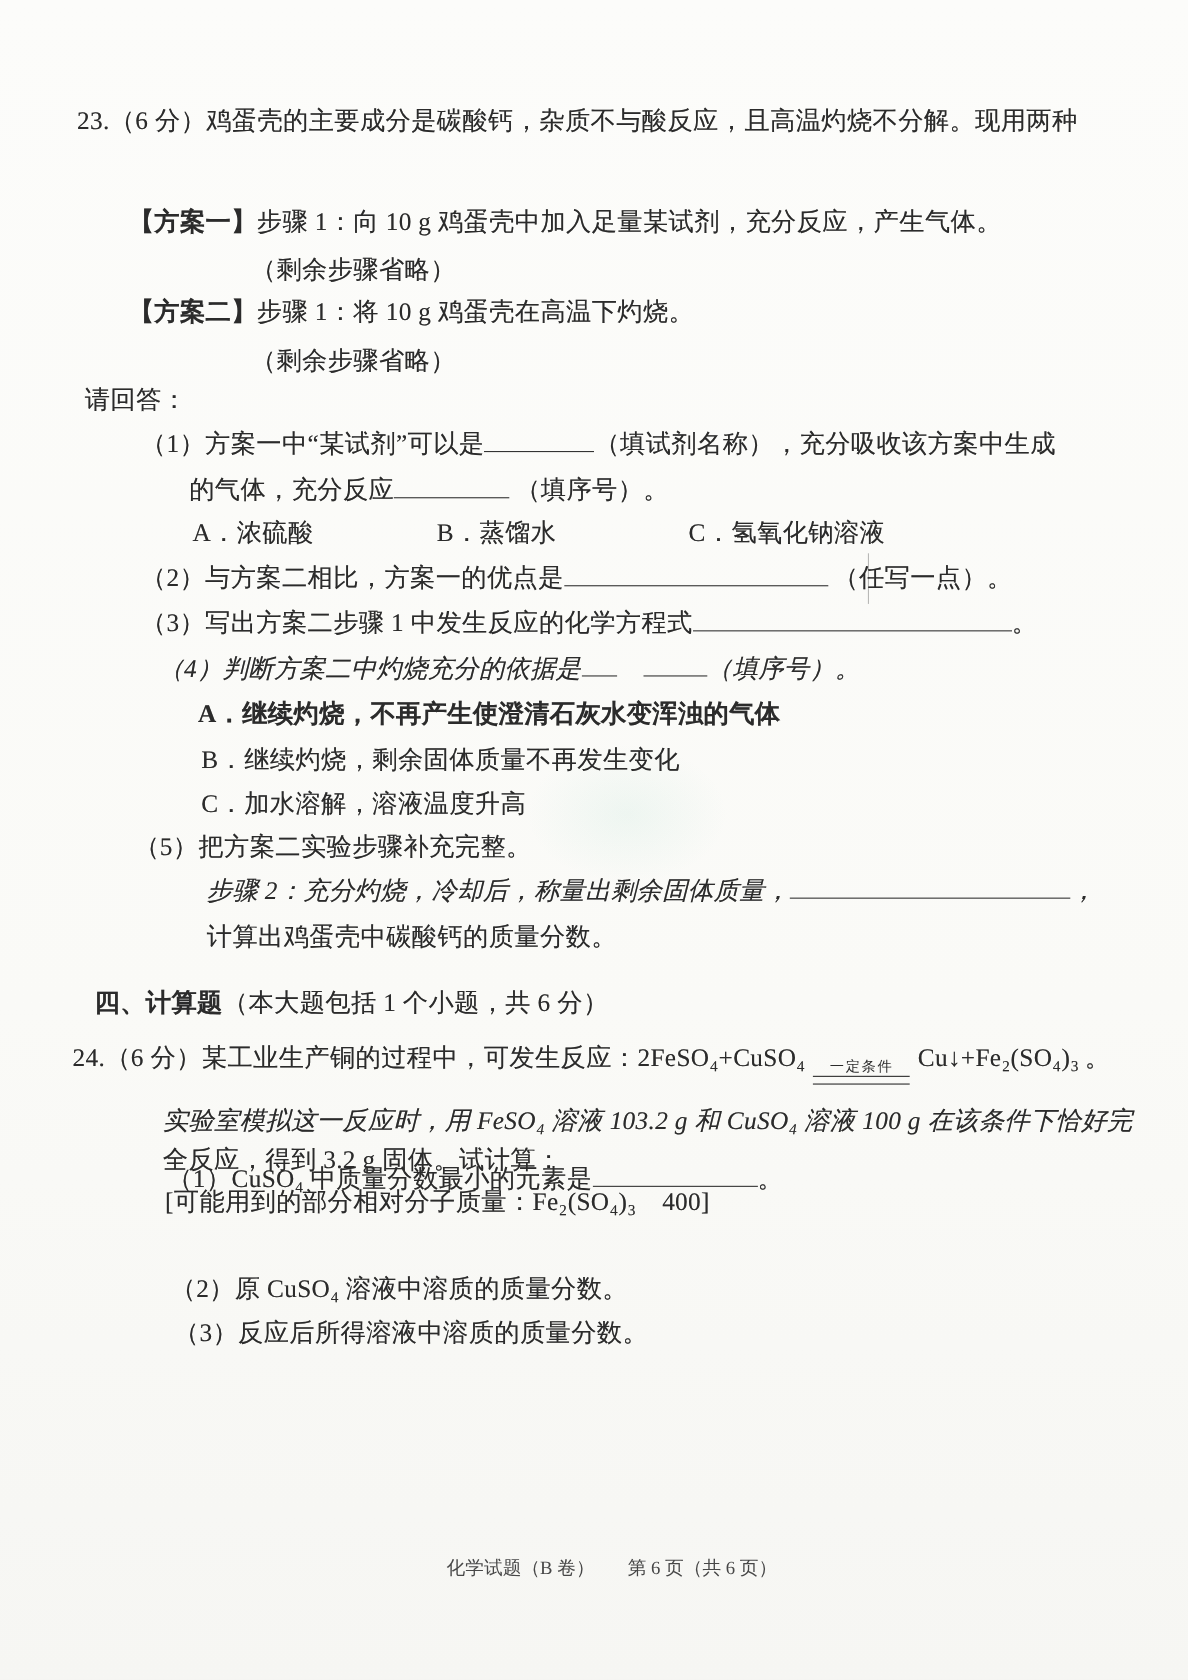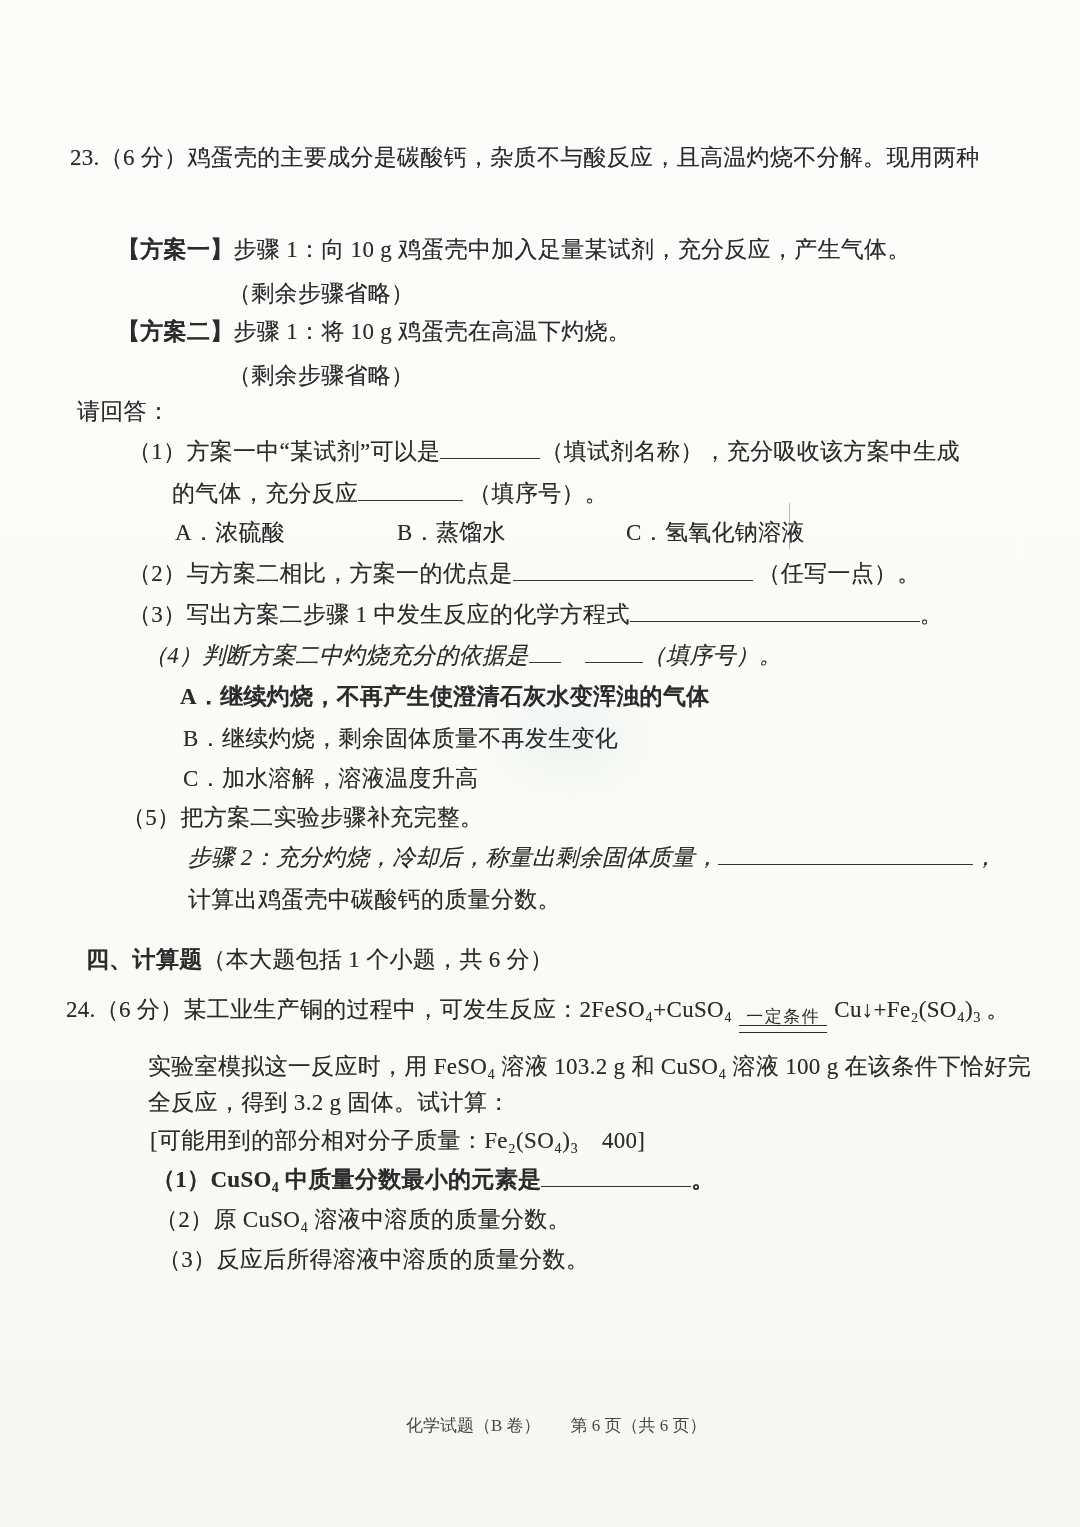--- a/index.html
+++ b/index.html
@@ -8,29 +8,29 @@
     width:1080px;height:1527px;
     margin:0 auto;
     background-color:#fbfbf9;
     background-image:
       radial-gradient(ellipse 130px 90px at 570px 740px, rgba(110,195,170,0.09), rgba(110,195,170,0) 70%),
       linear-gradient(180deg, #fcfcfa 0%, #fafaf7 60%, #f6f6f3 100%);
     overflow:hidden;
     font-family:"Liberation Serif","DejaVu Serif",serif;
     color:#2b2b2b;
   }
-  .ln{position:absolute;font-size:23px;white-space:nowrap;letter-spacing:0.3px;line-height:1.25;text-shadow:0 0 0.4px rgba(40,40,40,0.45);margin-top:48px;}
+  .ln{position:absolute;font-size:23px;white-space:nowrap;letter-spacing:0.3px;line-height:1.25;text-shadow:0 0 0.4px rgba(40,40,40,0.45);}
   .sm{font-size:17px;color:#474747;}
   .bold{font-weight:700;}
   .blank{display:inline-block;height:4px;border-bottom:1.7px solid #343434;vertical-align:baseline;}
   .w100{width:100px}.w105{width:105px}.w240{width:240px}.w290{width:290px}
   .w32{width:32px}.w58{width:58px}.w255{width:255px}.w150{width:150px}
   .gap24{display:inline-block;width:24px}
   .cond-stack{display:inline-flex;flex-direction:column;align-items:center;vertical-align:-5px;margin:0 7px;}
-  .cond-text{font-size:17px;line-height:13px;letter-spacing:1.5px;text-shadow:none;}
+  .cond-text{font-size:13px;line-height:13px;letter-spacing:1.5px;text-shadow:none;}
   .cond-lines{width:88px;height:6px;border-top:1.7px solid #2b2b2b;border-bottom:1.7px solid #2b2b2b;margin-top:2px;}
   .footer{position:absolute;display:flex;gap:30px;}
   .artifact-vline{position:absolute;width:1px;height:46px;background:rgba(60,60,60,0.35);}
 </style>
 </head>
 <body>
 
 <div class="page">
 
   <div class="ln" style="left:70px;top:96px;">
@@ -108,31 +108,31 @@
     <span class="bold">四、计算题</span><span>（本大题包括 1 个小题，共 6 分）</span>
   </div>
 
   <div class="ln" style="left:66px;top:948px;">
     <span>24.</span><span>（6 分）</span><span>某工业生产铜的过程中，可发生反应：</span><span>2FeSO₄+CuSO₄</span><span class="cond-stack">
         <span class="cond-text">一定条件</span>
         <span class="cond-lines"></span>
       </span><span>Cu↓+Fe₂(SO₄)₃</span> <span>。</span>
   </div>
 
-  <div class="ln" style="left:148px;top:1005px;">
+  <div class="ln" style="left:148px;top:1005px;font-style:italic;">
     <span>实验室模拟这一反应时，用 FeSO₄ 溶液 103.2 g 和 CuSO₄ 溶液 100 g 在该条件下恰好完</span>
   </div>
   <div class="ln" style="left:148px;top:1041px;">
     <span>全反应，得到 3.2 g 固体。试计算：</span>
   </div>
   <div class="ln" style="left:150px;top:1079px;">
     <span>[可能用到的部分相对分子质量：Fe₂(SO₄)₃　400]</span>
   </div>
 
-  <div class="ln" style="left:152px;top:1118px;font-weight:bold;">
+  <div class="ln" style="left:152px;top:1058px;">
     <span>（1）</span><span>CuSO₄ 中质量分数最小的元素是</span><span class="blank w150"></span><span>。</span>
   </div>
   <div class="ln" style="left:155px;top:1158px;">
     <span>（2）</span><span>原 CuSO₄ 溶液中溶质的质量分数。</span>
   </div>
   <div class="ln" style="left:158px;top:1198px;">
     <span>（3）</span><span>反应后所得溶液中溶质的质量分数。</span>
   </div>
 
   <div class="artifact-vline" style="left:789px;top:503px;"></div>

